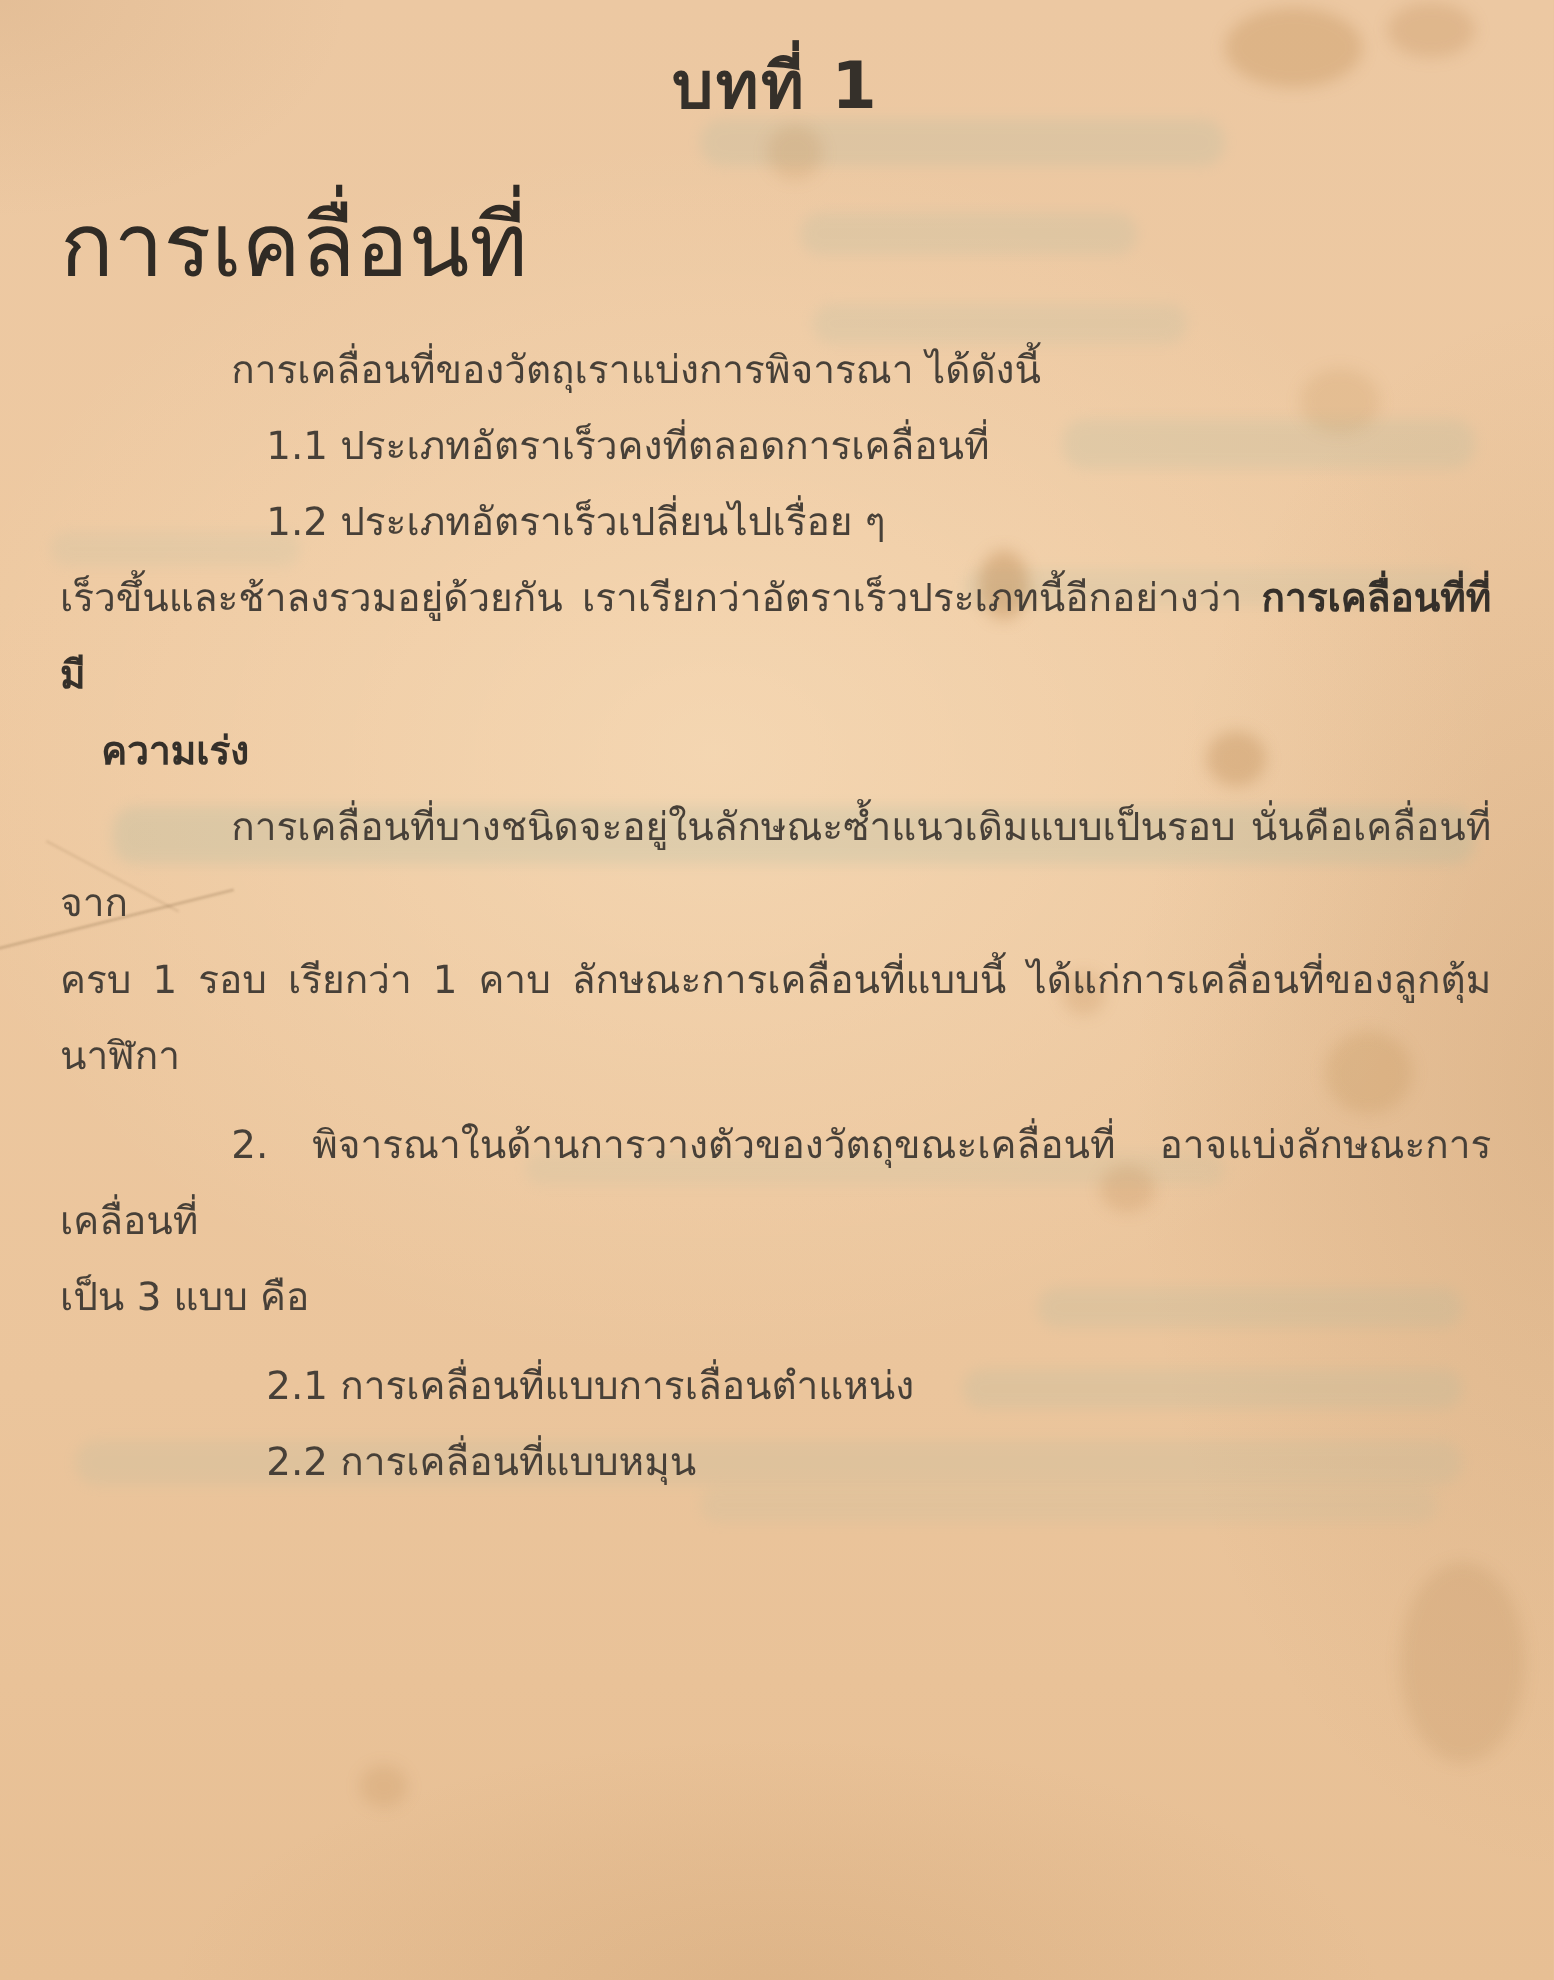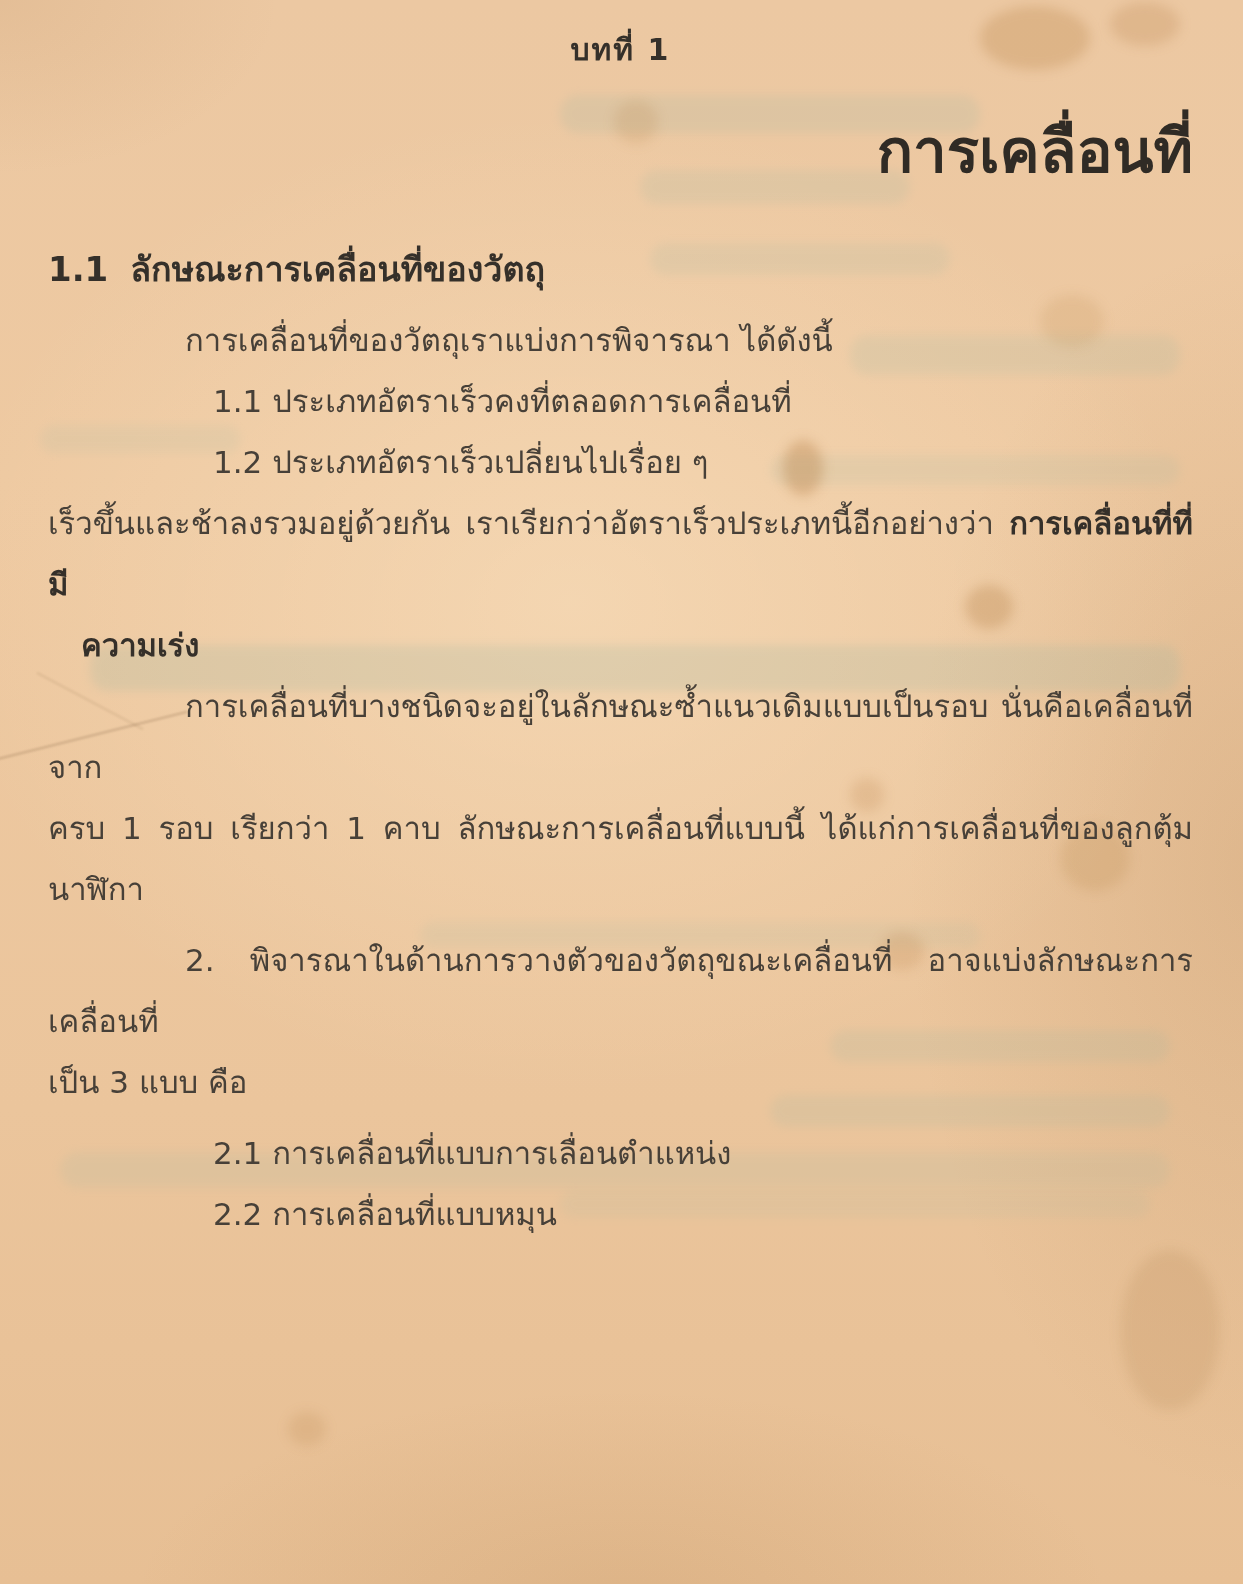--- a/index.html
+++ b/index.html
@@ -13,22 +13,22 @@
     position:absolute;inset:0;
     background:
       radial-gradient(ellipse 900px 700px at 46% 38%, rgba(255,236,205,.38), rgba(255,236,205,0) 70%),
       radial-gradient(ellipse 500px 900px at 101% 55%, rgba(150,100,50,.16), rgba(150,100,50,0) 70%),
       radial-gradient(ellipse 700px 300px at 50% 101%, rgba(160,110,55,.14), rgba(160,110,55,0) 70%),
       radial-gradient(ellipse 400px 250px at 0% 0%, rgba(170,120,70,.12), rgba(170,120,70,0) 70%),
       linear-gradient(180deg,#ecc8a2 0%,#eec9a1 30%,#ebc59c 70%,#e7bf94 100%);
     color:#474038;
   }
   .inner{position:absolute;left:48px;right:50px;top:0;}
-  .chapter{margin-top:26px;text-align:center;font-size:30px;font-weight:700;color:#35302a;letter-spacing:2px;}
-  .title{margin-top:30px;text-align:right;font-size:60px;font-weight:700;color:#302b25;}
+  .chapter{margin-top:26px;text-align:center;font-size:52px;font-weight:700;color:#35302a;letter-spacing:2px;}
+  .title{margin-top:30px;text-align:left;font-size:71px;font-weight:400;color:#302b25;}
   .section-heading{margin-top:44px;font-size:34px;font-weight:700;color:#35302a;}
   .section-heading .num{margin-right:22px;}
   .content{margin-top:14px;font-size:31px;line-height:61px;}
   .line{white-space:normal;}
   .indent{text-indent:137px;}
   .indent2{text-indent:165px;}
   .justify{text-align:justify;text-align-last:justify;}
   .gap-top{margin-top:10px;}
   .bold{font-weight:700;color:#35302a;}
   .bold-line{font-weight:700;color:#35302a;margin-left:33px;}
@@ -68,23 +68,20 @@
   <div class="stain" style="left:288px;top:1412px;width:38px;height:34px;background:rgba(165,105,42,.14);"></div>
 
   <div class="crease" style="left:-10px;top:735px;width:200px;transform:rotate(-14deg);"></div>
   <div class="crease" style="left:30px;top:700px;width:120px;transform:rotate(28deg);opacity:.5;"></div>
 
   <div class="inner">
     <div class="chapter">บทที่  1</div>
 
     <div class="title">การเคลื่อนที่</div>
 
-    <div class="section-heading">
-      <span class="num">1.1</span><span>ลักษณะการเคลื่อนที่ของวัตถุ</span>
-    </div>
 
     <div class="content">
       <div class="line indent">การเคลื่อนที่ของวัตถุเราแบ่งการพิจารณา   ได้ดังนี้</div>
       <div class="line indent2">1.1   ประเภทอัตราเร็วคงที่ตลอดการเคลื่อนที่</div>
       <div class="line indent2">1.2   ประเภทอัตราเร็วเปลี่ยนไปเรื่อย ๆ</div>
       <div class="line justify"><span>เร็วขึ้นและช้าลงรวมอยู่ด้วยกัน     เราเรียกว่าอัตราเร็วประเภทนี้อีกอย่างว่า </span><span class="bold">การเคลื่อนที่ที่มี</span></div>
       <div class="line bold-line">ความเร่ง</div>
       <div class="line indent justify">การเคลื่อนที่บางชนิดจะอยู่ในลักษณะซ้ำแนวเดิมแบบเป็นรอบ    นั่นคือเคลื่อนที่จาก</div>
       <div class="line justify">ครบ 1 รอบ  เรียกว่า 1 คาบ  ลักษณะการเคลื่อนที่แบบนี้  ได้แก่การเคลื่อนที่ของลูกตุ้มนาฬิกา</div>
       <div class="line indent justify gap-top">2.   พิจารณาในด้านการวางตัวของวัตถุขณะเคลื่อนที่    อาจแบ่งลักษณะการเคลื่อนที่</div>

